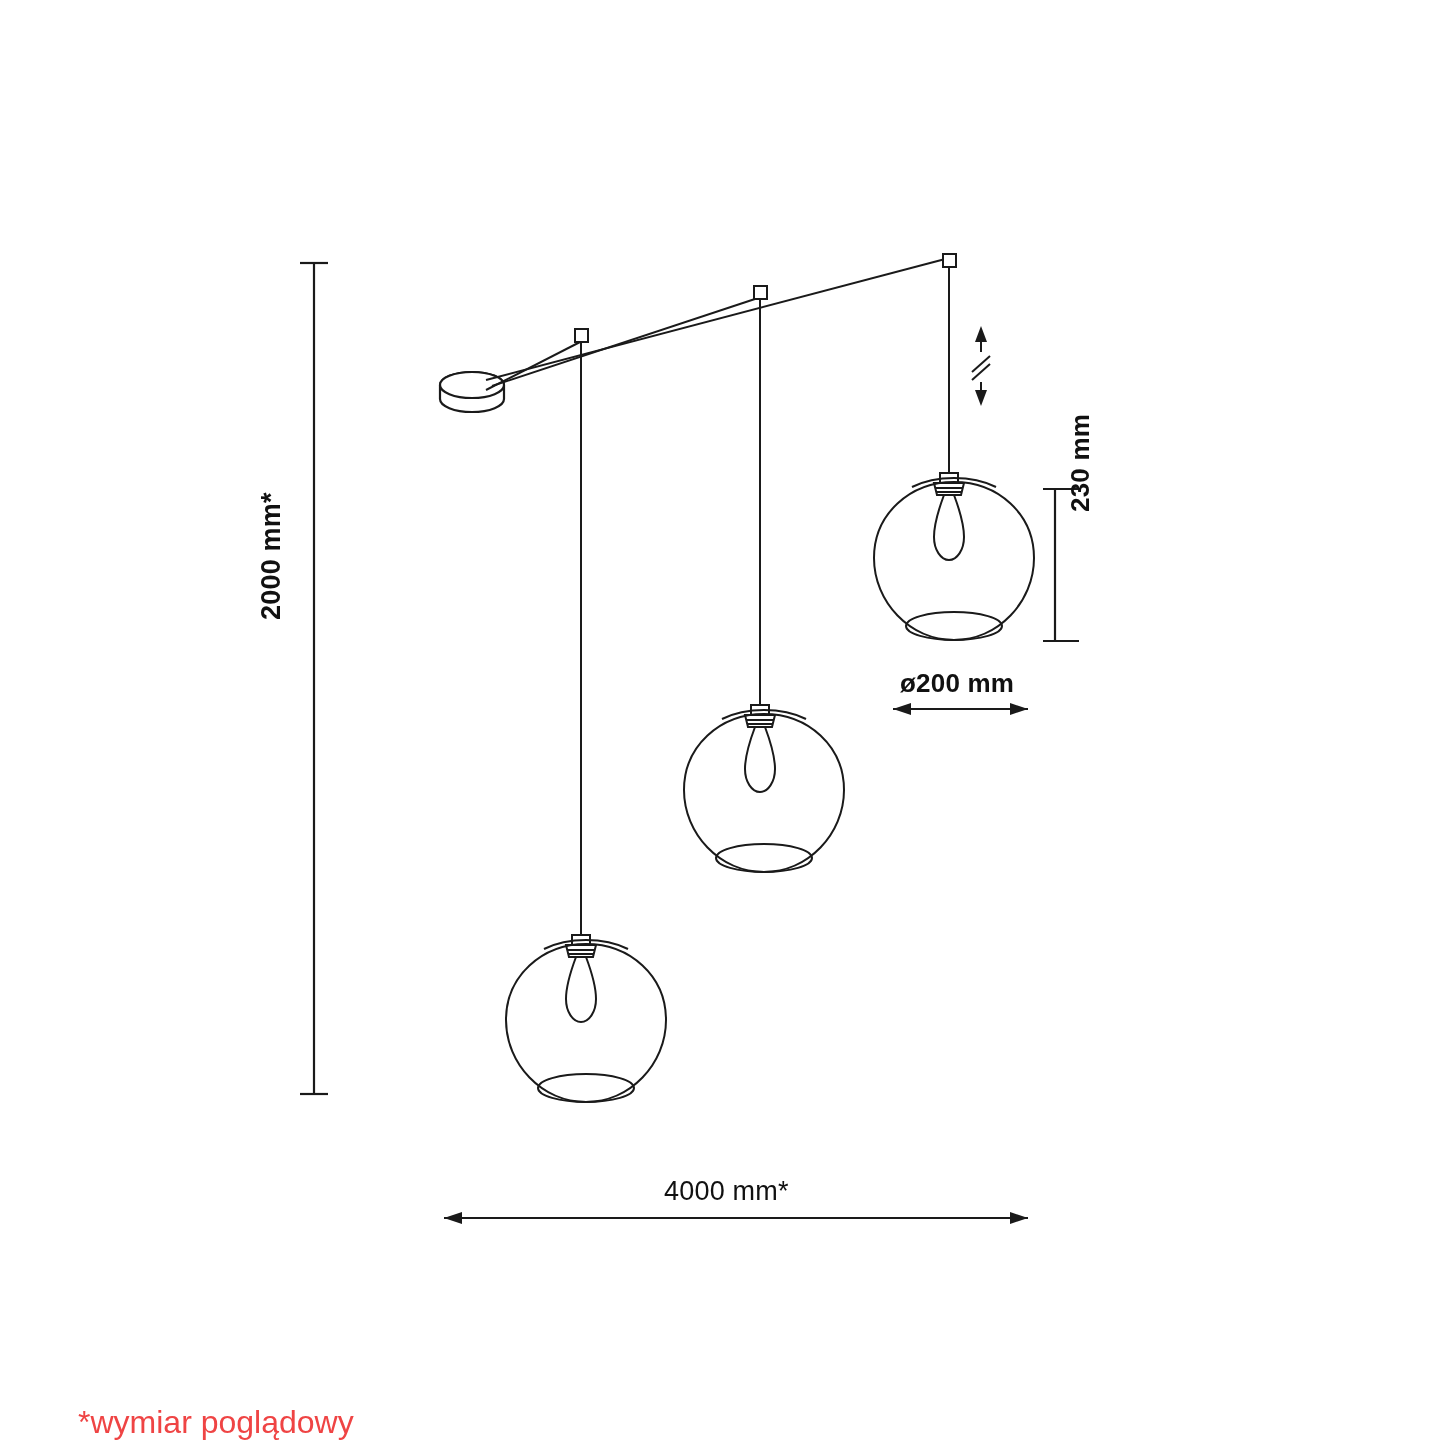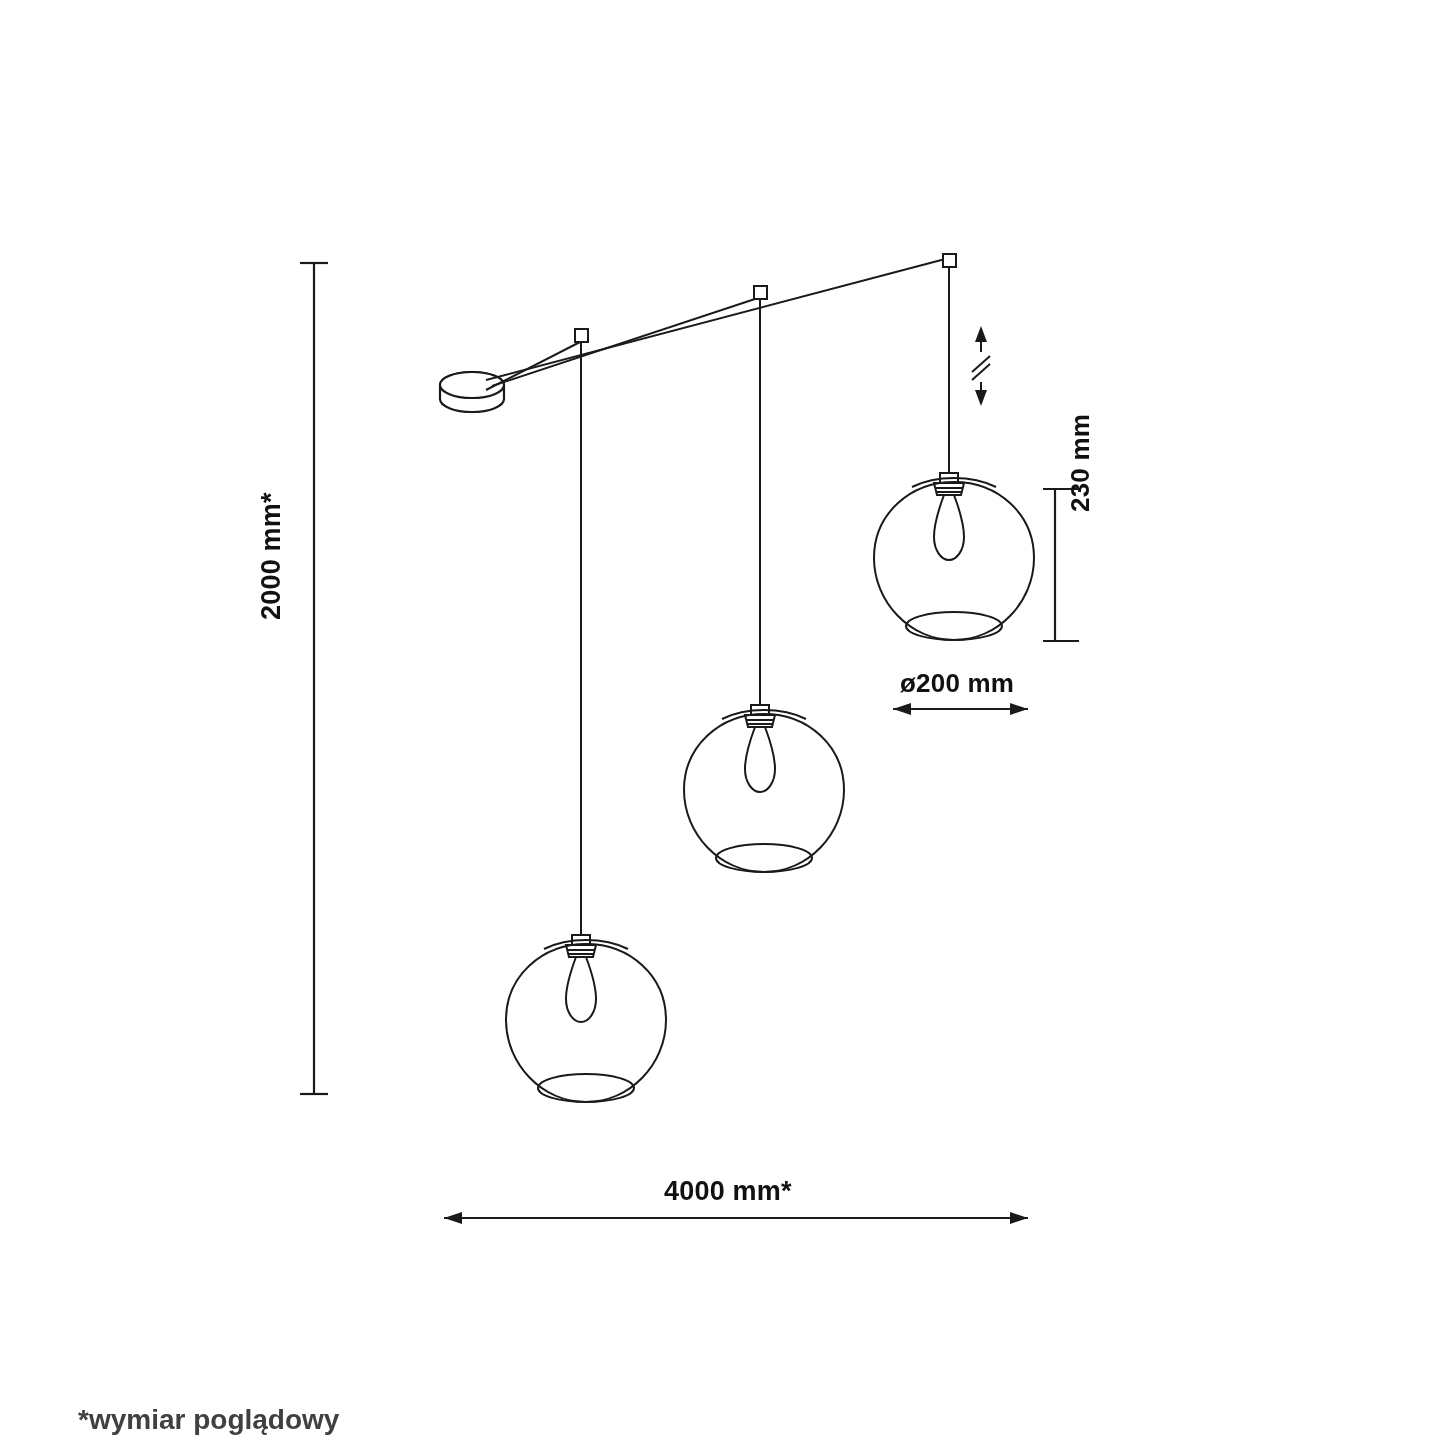--- a/index.html
+++ b/index.html
@@ -38,43 +38,43 @@
     font-size: 27px;
     font-weight: 700;
     transform: rotate(-90deg);
     transform-origin: left top;
     
   }
   #label-width {
     left: 664px;
     top: 1176px;
     font-size: 27px;
-    font-weight: 700;
+    font-weight: 400;
   }
   #label-shade-height {
     left: 1065px;
     top: 512px;
     font-size: 26px;
     font-weight: 700;
     transform: rotate(-90deg);
     transform-origin: left top;
   }
   #label-diameter {
     left: 900px;
     top: 668px;
     font-size: 26px;
     font-weight: 700;
   }
   #footnote {
     position: absolute;
     left: 78px;
     top: 1404px;
-    font-size: 28px;
-    font-weight: 700;
-    color: #404040;
+    font-size: 32px;
+    font-weight: 400;
+    color: #ef4444;
   }
 </style>
 </head>
 <body>
 
 <div id="sheet">
 
   <svg id="drawing" width="1445" height="1445" viewBox="0 0 1445 1445">
 
     <g stroke="#1a1a1a" stroke-width="2.2" fill="none">

